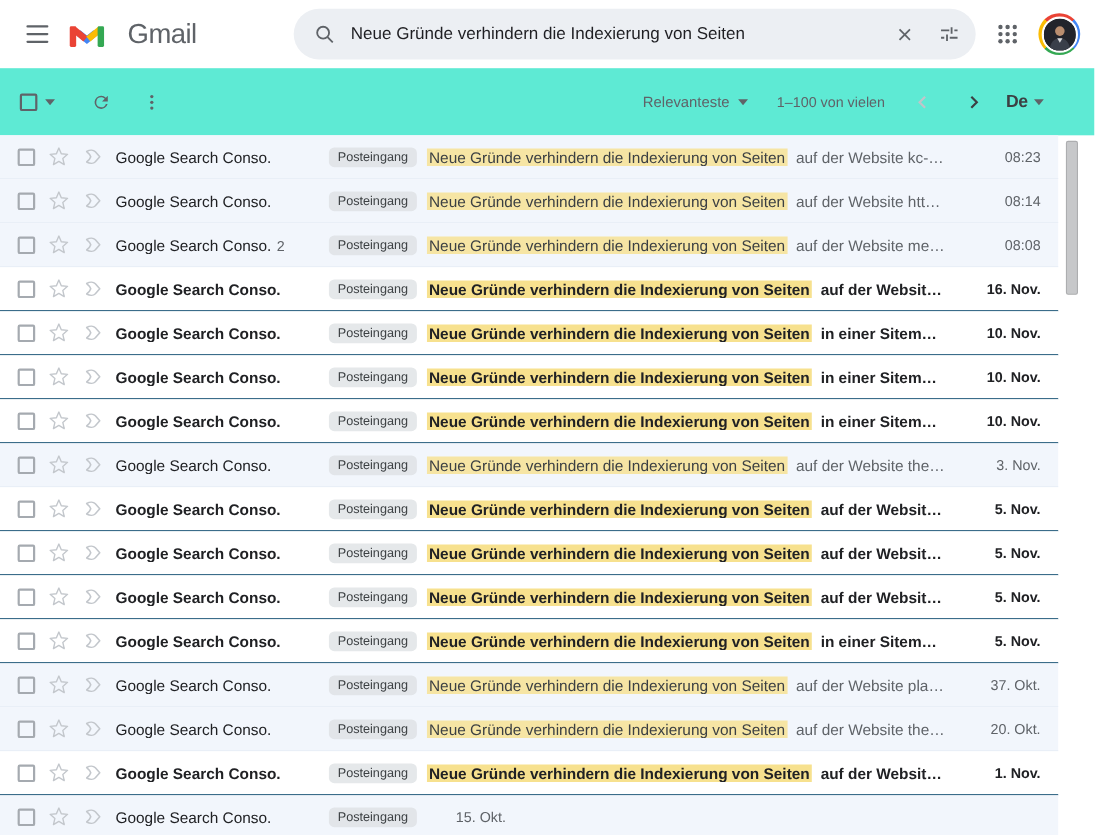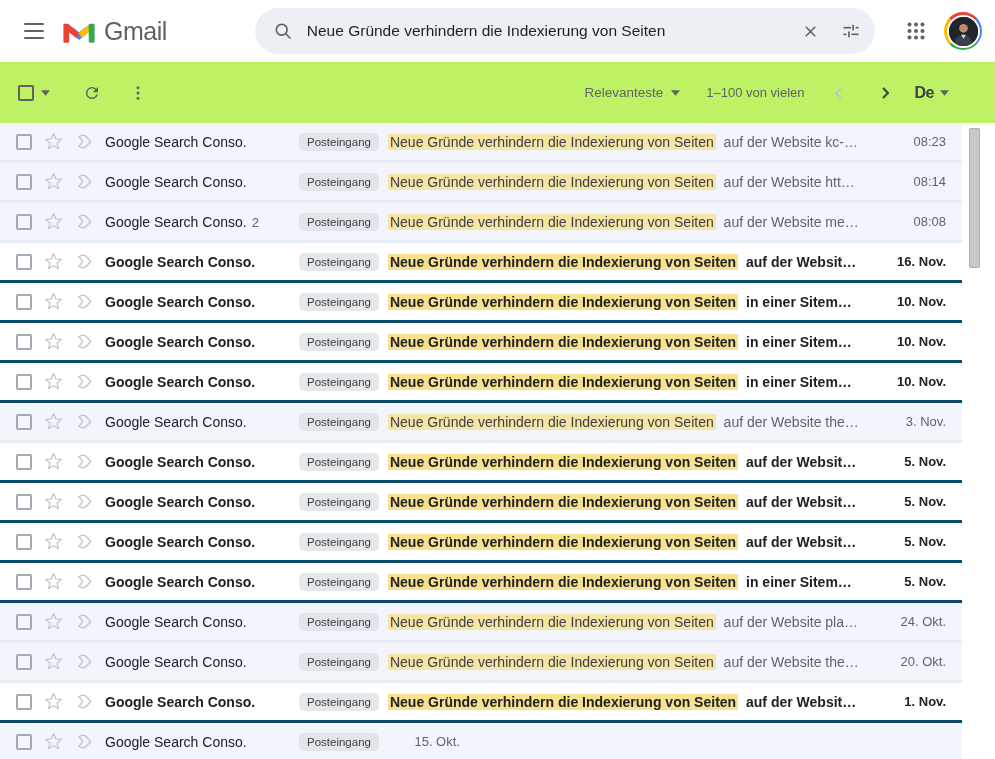--- a/index.html
+++ b/index.html
@@ -6,54 +6,54 @@
   html,body { width:995px; height:759px; overflow:hidden; background:#fff;
     font-family:"Liberation Sans", sans-serif; }
   .app { position:relative; width:995px; height:759px; }
 
   
   .topbar { height:62px; display:flex; align-items:center; }
   .iconbtn { display:flex; align-items:center; justify-content:center;
     border:none; background:transparent; cursor:pointer; border-radius:50%; }
   .hamburger { width:44px; height:44px; margin-left:12px; flex-direction:column; gap:5px; }
   .hamburger span { display:block; width:20px; height:2px; background:#5f6368; border-radius:1px; }
-  .logo { display:flex; align-items:center; margin-left:6px; }
+  .logo { display:flex; align-items:center; margin-left:6px;gap:12px; }
   .logo-text { font-size:25px; color:#5f6368; margin-left:8px; letter-spacing:-0.5px; }
   .searchbar { margin-left:88px; width:620px; height:46px; background:#eceff3;
     border-radius:24px; display:flex; align-items:center; padding:0 4px 0 8px; }
   .searchbar .iconbtn { width:40px; height:40px; flex:0 0 auto; }
   .search-input { flex:1; border:none; background:transparent; outline:none;
     font-family:inherit; font-size:15.5px; color:#1f1f23; padding:0 8px 0 4px; }
   .topbar-right { margin-left:auto; display:flex; align-items:center; margin-right:8px; }
   .apps-btn { width:46px; height:46px; }
   .avatar-btn { width:48px; height:48px; }
   .avatar-ring { width:38px; height:38px; border-radius:50%; padding:2.5px;
     background:conic-gradient(from 315deg,#ea4335 0 25%,#4285f4 0 50%,#34a853 0 75%,#fbbc04 0 100%); }
   .avatar-ring .photo { width:100%; height:100%; border-radius:50%; background:#23252d;
     border:2px solid #fff; overflow:hidden; display:block; }
 
   
-  .toolbar { height:61px; display:flex; align-items:center; padding:0 0 0 16px; background:#bef264; }
+  .toolbar { height:61px; display:flex; align-items:center; padding:0 0 0 16px; background:#5eead4; }
   .selectbox { display:flex; align-items:center; gap:7px; padding:4px 2px; cursor:pointer; }
   .cb { width:16px; height:16px; border:2px solid #5f6368; border-radius:2px; background:transparent; }
   .toolbar .iconbtn { width:40px; height:40px; }
   .refresh-btn { margin-left:20px; }
   .more-btn { margin-left:6px; }
   .toolbar-right { margin-left:auto; display:flex; align-items:center; margin-right:46px; }
   .sort-ctl { display:flex; align-items:center; gap:8px; color:#5f6368; font-size:13.5px; cursor:pointer; }
   .range-lbl { color:#5f6368; font-size:13px; margin-left:26px; }
   .pg-btn { width:36px; height:36px; margin-left:6px; }
   .pg-btn:first-of-type { margin-left:14px; }
   .lang-ctl { display:flex; align-items:center; gap:6px; margin-left:10px; cursor:pointer; }
   .lang-lbl { font-size:16px; font-weight:700; color:#3c4043; letter-spacing:-0.5px; }
 
   
   .list { position:absolute; top:123px; left:0; width:962px; }
   .row { height:40px; display:flex; align-items:center; padding-left:16px;
-    border-bottom:3px solid #0c4a6e; background:#fff; cursor:pointer; }
+    border-bottom:1px solid #0c4a6e; background:#fff; cursor:pointer; }
   .row.read { background:#f2f6fc; border-bottom-color:#e7edf5; }
   .row .cb { width:16px; height:16px; border:2px solid #a5aab0; flex:0 0 auto; }
   .row .staric, .row .markic { width:20px; height:20px; margin-left:11px; flex:0 0 auto;
     display:flex; align-items:center; justify-content:center; }
   .sender { width:194px; margin-left:11px; font-size:14px; color:#202124;
     white-space:nowrap; overflow:hidden; flex:0 0 auto; }
   .row.unread .sender { font-weight:700; }
   .scount { font-size:13px; color:#5f6368; font-weight:400; margin-left:5px; }
   .badge { flex:0 0 auto; font-size:11.5px; color:#3c4043; background:#e5e8ea;
     border-radius:5px; padding:3px 8px; margin-right:9px; white-space:nowrap; }
@@ -498,21 +498,21 @@
         <path d="M4 5 C7 3.2 10.5 3.3 12.3 5.2 L16.5 10 L12.3 14.8 C10.5 16.7 7 16.8 4 15 C6 13.4 7.4 11.8 7.9 10 C7.4 8.2 6 6.6 4 5 Z"></path>
       </svg>
     </span>
     <div class="sender">
       <span class="sname">Google Search Conso.</span><span class="scount"></span>
     </div>
     <span class="badge">Posteingang</span>
     <div class="subject">
       <span class="hl">Neue Gründe verhindern die Indexierung von Seiten</span><span class="snip"> auf der Website pla…</span>
     </div>
-    <div class="date">24. Okt.</div>
+    <div class="date">37. Okt.</div>
   </div>
 
   <div class="row read">
     <span class="cb"></span>
     <span class="staric">
       <svg width="19" height="19" viewBox="0 0 24 24" fill="none" stroke="#c3c7cc" stroke-width="1.6" stroke-linejoin="round">
         <path d="M22 9.24l-7.19-.62L12 2 9.19 8.63 2 9.24l5.46 4.73L5.82 21 12 17.27 18.18 21l-1.63-7.03L22 9.24z"></path>
       </svg>
     </span>
     <span class="markic">

